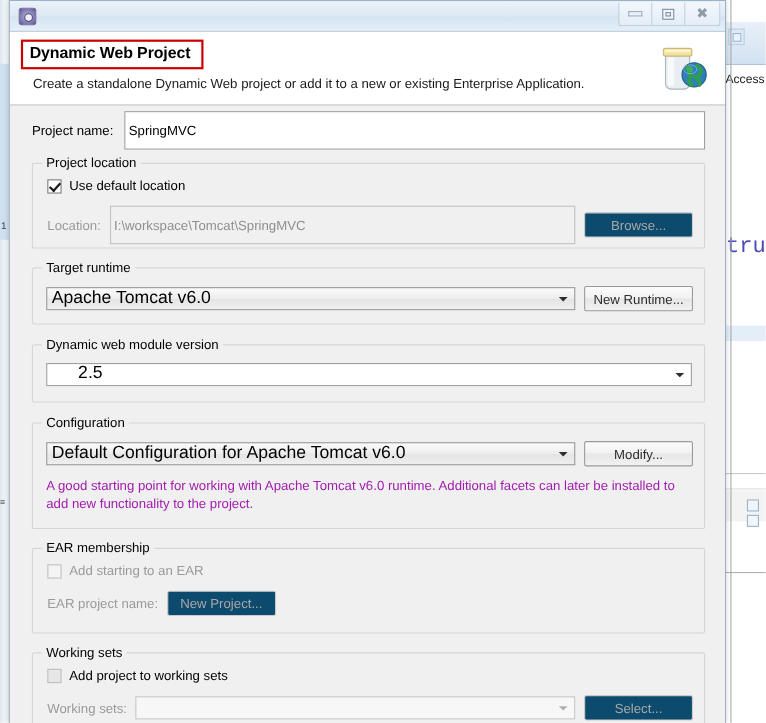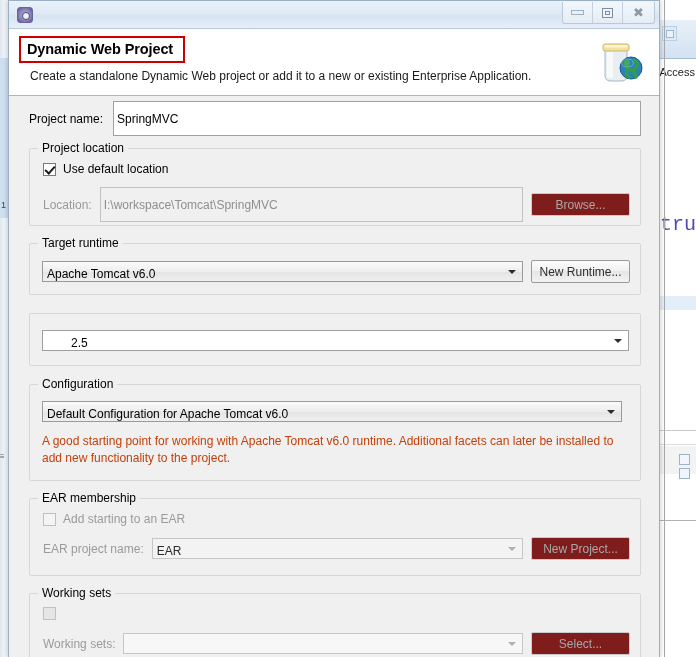--- a/index.html
+++ b/index.html
@@ -354,23 +354,23 @@
     background: #f4f4f4;
   }
   .chk.disabled.shaded { background: #e6e6e6; }
 
   .combo {
     height: 21px;
     border: 1px solid #9a9a9a;
     background: linear-gradient(to bottom, #fbfbfb 0%, #ededed 50%, #e4e4e4 51%, #efefef 100%);
     box-sizing: border-box;
     display: flex;
-    align-items: flex-end;
-    position: relative;
-    font-size: 12px;
+    align-items: flex-start;
+    position: relative;
+    font-size: 16px;
     color: #000;
     padding-left: 4px;
     font-family: "Liberation Sans", sans-serif;
   }
   .combo.disabled {
     border: 1px solid #c6c6c6;
     background: #f3f3f3;
     color: #8f8f8f;
   }
   .combo.white {
@@ -397,27 +397,27 @@
     font-size: 12px;
     color: #2e2e2e;
     display: flex;
     align-items: center;
     justify-content: center;
     box-sizing: border-box;
     font-family: "Liberation Sans", sans-serif;
   }
   .btn.disabled {
     border: 1px solid #cacaca;
-    background: #7f1d1d;
+    background: #0c4a6e;
     color: #a8a8a8;
   }
 
   .desc-text {
     font-size: 12px;
-    color: #c2410c;
+    color: #a21caf;
     line-height: 17px;
     font-family: "Liberation Sans", sans-serif;
   }
 </style>
 </head>
 <body>
 
 <div id="bg-eclipse">
   <div class="bg-left-strip"></div>
   <div class="bg-left-tabstrip"></div>
@@ -508,62 +508,61 @@
       <div style="position:absolute; left:12px; top:16px; right:10px; display:flex; align-items:center;">
         <span class="combo" style="flex:1; margin-right:8px;">
           <span>Apache Tomcat v6.0</span>
           <span class="combo-arrow"></span>
         </span>
         <span class="btn" style="width:99px;">New Runtime...</span>
       </div>
     </div>
 
     <div class="group" style="top:217px; height:53px;">
+      <span class="group-title">Dynamic web module version</span>
       <div style="position:absolute; left:12px; top:16px; right:11px;">
         <span class="combo white" style="display:flex;padding-left:28px;">
           <span>2.5</span>
           <span class="combo-arrow"></span>
         </span>
       </div>
     </div>
 
     <div class="group" style="top:288px; height:97px;">
       <span class="group-title">Configuration</span>
       <div style="position:absolute; left:12px; top:16px; right:10px; display:flex; align-items:center;">
         <span class="combo" style="flex:1; margin-right:8px;">
           <span>Default Configuration for Apache Tomcat v6.0</span>
           <span class="combo-arrow"></span>
         </span>
+        <span class="btn" style="width:99px;">Modify...</span>
       </div>
       <div class="desc-text" style="position:absolute; left:12px; top:48px; right:14px;">A good starting point for working with Apache Tomcat v6.0 runtime. Additional facets can later be installed to add new functionality to the project.</div>
     </div>
 
     <div class="group" style="top:402px; height:78px;">
       <span class="group-title">EAR membership</span>
 
       <div style="position:absolute; left:13px; top:13px; display:flex; align-items:center;">
         <span class="chk disabled"></span>
         <span class="lbl-dim" style="margin-left:7px;">Add starting to an EAR</span>
       </div>
 
       <div style="position:absolute; left:13px; top:38px; right:10px; display:flex; align-items:center;">
         <span class="lbl-dim" style="margin-right:8px;">EAR project name:</span>
-        <span class="combo disabled" style="flex:1; margin-right:8px;">
-          <span style="color:#2a2a2a;">EAR</span>
-          <span class="combo-arrow"></span>
-        </span>
         <span class="btn disabled" style="width:99px;">New Project...</span>
       </div>
     </div>
 
     <div class="group" style="top:497px; height:78px;">
       <span class="group-title">Working sets</span>
 
       <div style="position:absolute; left:13px; top:13px; display:flex; align-items:center;">
         <span class="chk disabled shaded"></span>
+        <span class="lbl" style="margin-left:7px;">Add project to working sets</span>
       </div>
 
       <div style="position:absolute; left:13px; top:38px; right:10px; display:flex; align-items:center;">
         <span class="lbl-dim" style="margin-right:8px;">Working sets:</span>
         <span class="combo disabled" style="flex:1; margin-right:8px; background:#f7f7f7;">
           <span></span>
           <span class="combo-arrow"></span>
         </span>
         <span class="btn disabled" style="width:99px;">Select...</span>
       </div>

